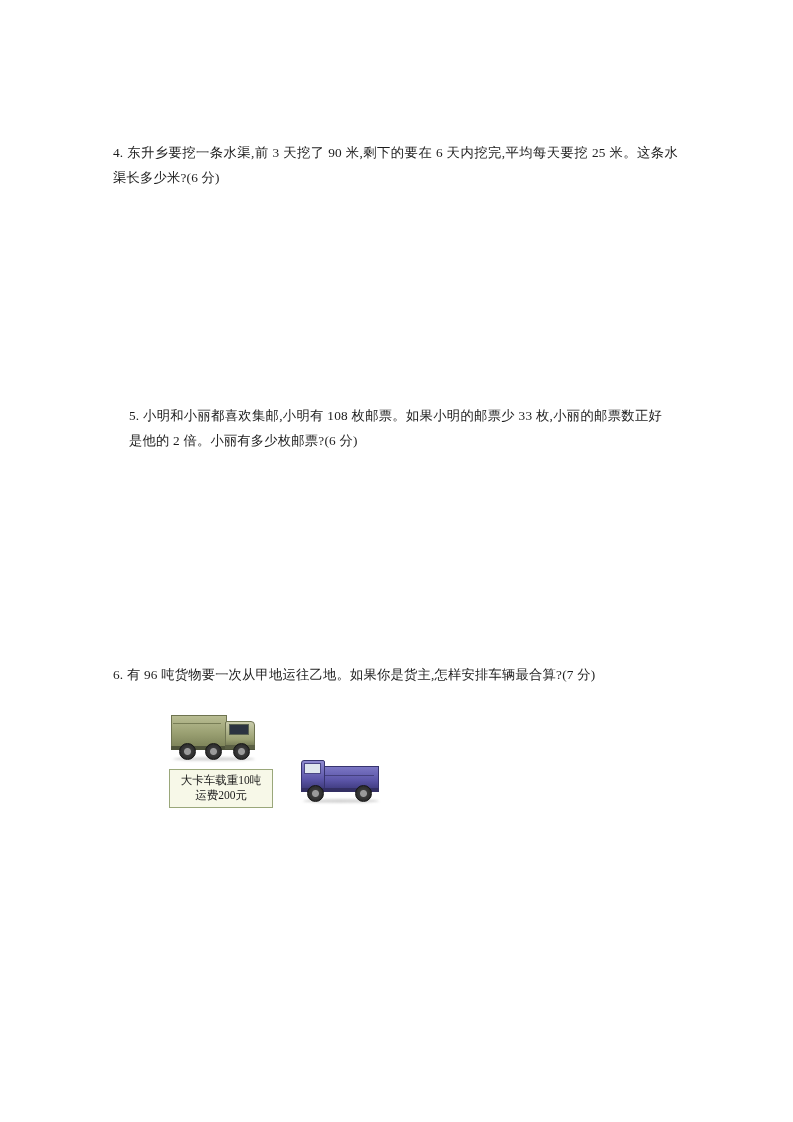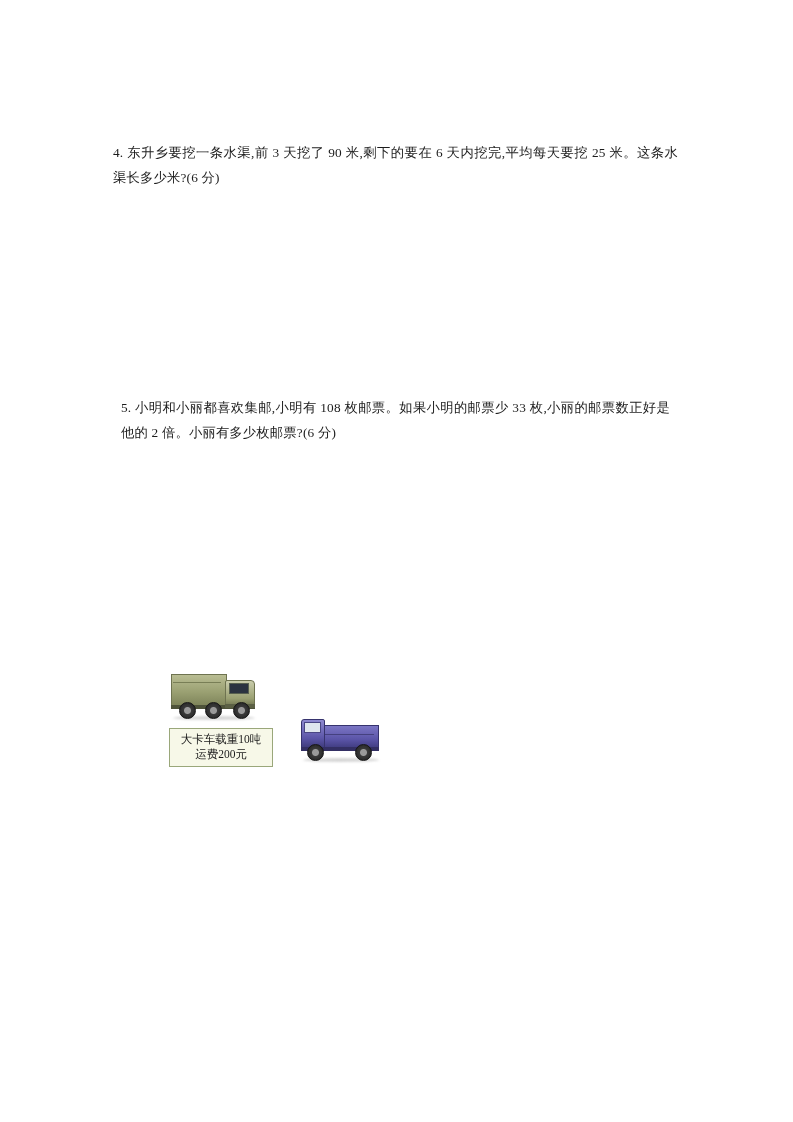--- a/index.html
+++ b/index.html
@@ -29,21 +29,21 @@
     width: 565px;
   }
   .problem {
     font-size: 13.3px;
     line-height: 25px;
     letter-spacing: 0.2px;
     text-align: justify;
     color: #1c1c1c;
   }
   .p4 { margin: 0; }
-  .p5 { margin: 8px; }
+  .p5 { margin: 16px; }
   .p6 { margin: 0; }
   .gap-1 { height: 197px; }
   .gap-2 { height: 193px; }
 
   .trucks {
     margin-top: 22px;
     margin-left: 56px;
     display: flex;
     align-items: flex-end;
     gap: 24px;
@@ -186,20 +186,21 @@
   <div class="content">
 
     <p class="problem p4">4. 东升乡要挖一条水渠,前 3 天挖了 90 米,剩下的要在 6 天内挖完,平均每天要挖 25 米。这条水渠长多少米?(6 分)</p>
 
     <div class="gap-1"></div>
 
     <p class="problem p5">5. 小明和小丽都喜欢集邮,小明有 108 枚邮票。如果小明的邮票少 33 枚,小丽的邮票数正好是他的 2 倍。小丽有多少枚邮票?(6 分)</p>
 
     <div class="gap-2"></div>
 
+    <p class="problem p6">6. 有 96 吨货物要一次从甲地运往乙地。如果你是货主,怎样安排车辆最合算?(7 分)</p>
 
     <div class="trucks">
 
       <div class="truck-block">
         <div class="truck-img">
           <div class="shadow"></div>
           <div class="bt-box"></div>
           <div class="bt-box-line"></div>
           <div class="bt-cab"></div>
           <div class="bt-window"></div>

